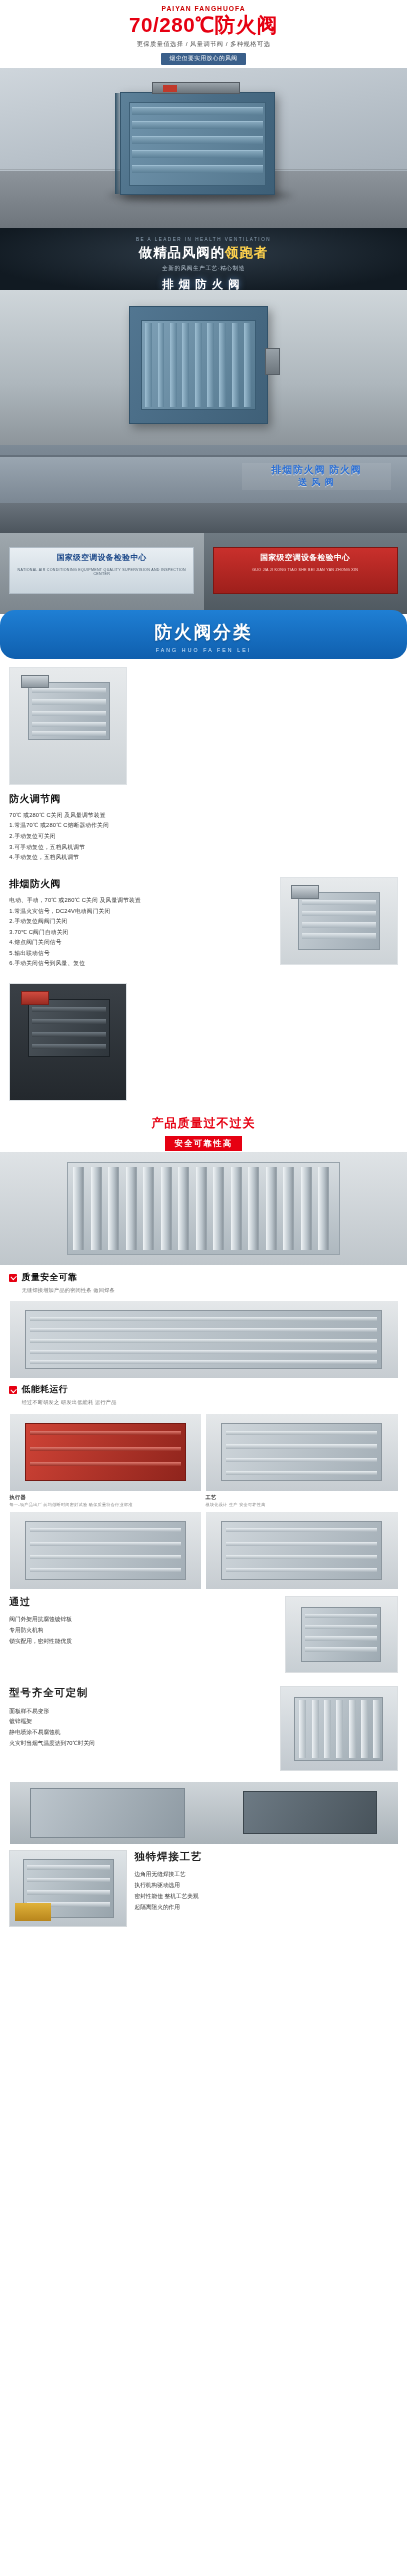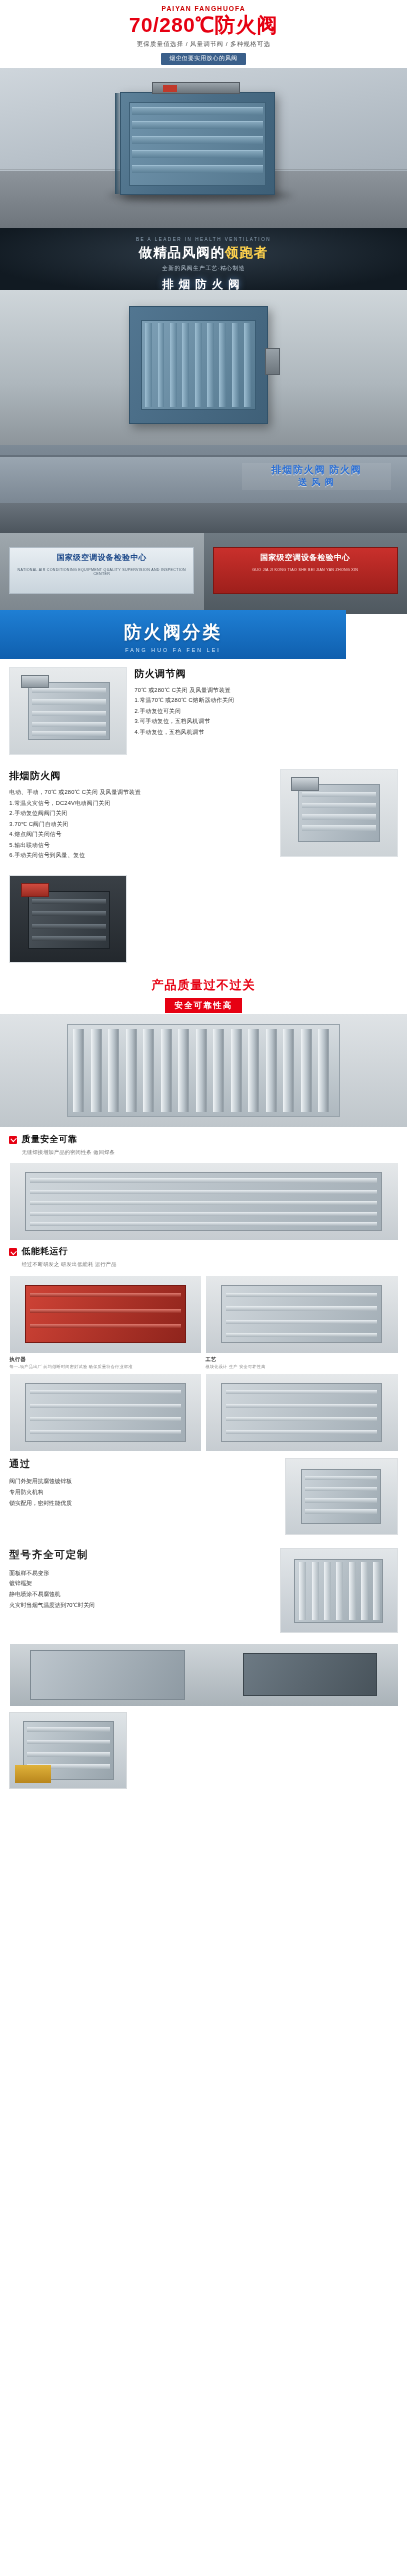--- a/index.html
+++ b/index.html
@@ -187,34 +187,34 @@
     font-size: 7.7px; font-weight: bold; color: #1e4a8a; letter-spacing: 0.5px;
   }
   .cert.right .plate .big { color: #fff; }
   .cert .plate .small {
     font-size: 3.6px; color: #4a5a6a; margin-top: 5.2px; letter-spacing: 0.3px;
   }
   .cert.right .plate .small { color: #ffd9d7; }
 
   
   .blue-title {
-    width: 346px; height: 49px;
+    width: 407px; height: 49px;
     background: linear-gradient(180deg,#1f7fd4 0%,#0f5fae 100%);
-    color: #fff; text-align: center; position: relative;
+    color: #fff; text-align: center; position: relative; border-radius: 15px;
   }
   .blue-title .cn {
     font-size: 17.5px; font-weight: bold; letter-spacing: 2.1px; padding-top: 9.3px;
     text-shadow: 0 1px 2.1px rgba(0,0,0,.25);
   }
   .blue-title .en {
     font-size: 5.2px; letter-spacing: 2.1px; color: #cfe6fb; margin-top: 3.1px;
   }
 
   
-  .prow { width: 407px; padding: 7.2px 9.3px; display: flex; gap: 7.2px; align-items: flex-start; }
+  .prow { width: 407px; padding: 7.2px 9.3px; display: flex; gap: 7.2px; align-items: flex-start; flex-direction: column; }
   .prow.rev { flex-direction: row-reverse; }
   .prow .pic {
     width: 118px; height: 88px; flex: 0 0 118px; position: relative; overflow: hidden;
     background: linear-gradient(180deg,#e7eaec 0%,#cdd3d7 100%);
     border: 0.5px solid #dfe3e6;
   }
   .prow .pic .dm {
     position: absolute; left: 17.5px; top: 14.4px; width: 82px; height: 58px;
     background: linear-gradient(120deg,#c8d0d6 0%,#9fabb4 100%);
     border: 1px solid #8b97a0;
@@ -677,16 +677,25 @@
   <div class="weld">
     <div class="pic">
       <div class="dm">
         <div class="bl" style="top:5.2px"></div>
         <div class="bl" style="top:17.5px"></div>
         <div class="bl" style="top:30px"></div>
         <div class="bl" style="top:42px"></div>
       </div>
       <div class="yellowpad"></div>
     </div>
+    <div class="txt">
+      <h4>独特焊接工艺</h4>
+      <ul>
+        <li>边角用无缝焊接工艺</li>
+        <li>执行机构驱动选用</li>
+        <li>密封性能佳 整机工艺美观</li>
+        <li>起隔离阻火的作用</li>
+      </ul>
+    </div>
   </div>
 
 </div>
 
 
 </body></html>

